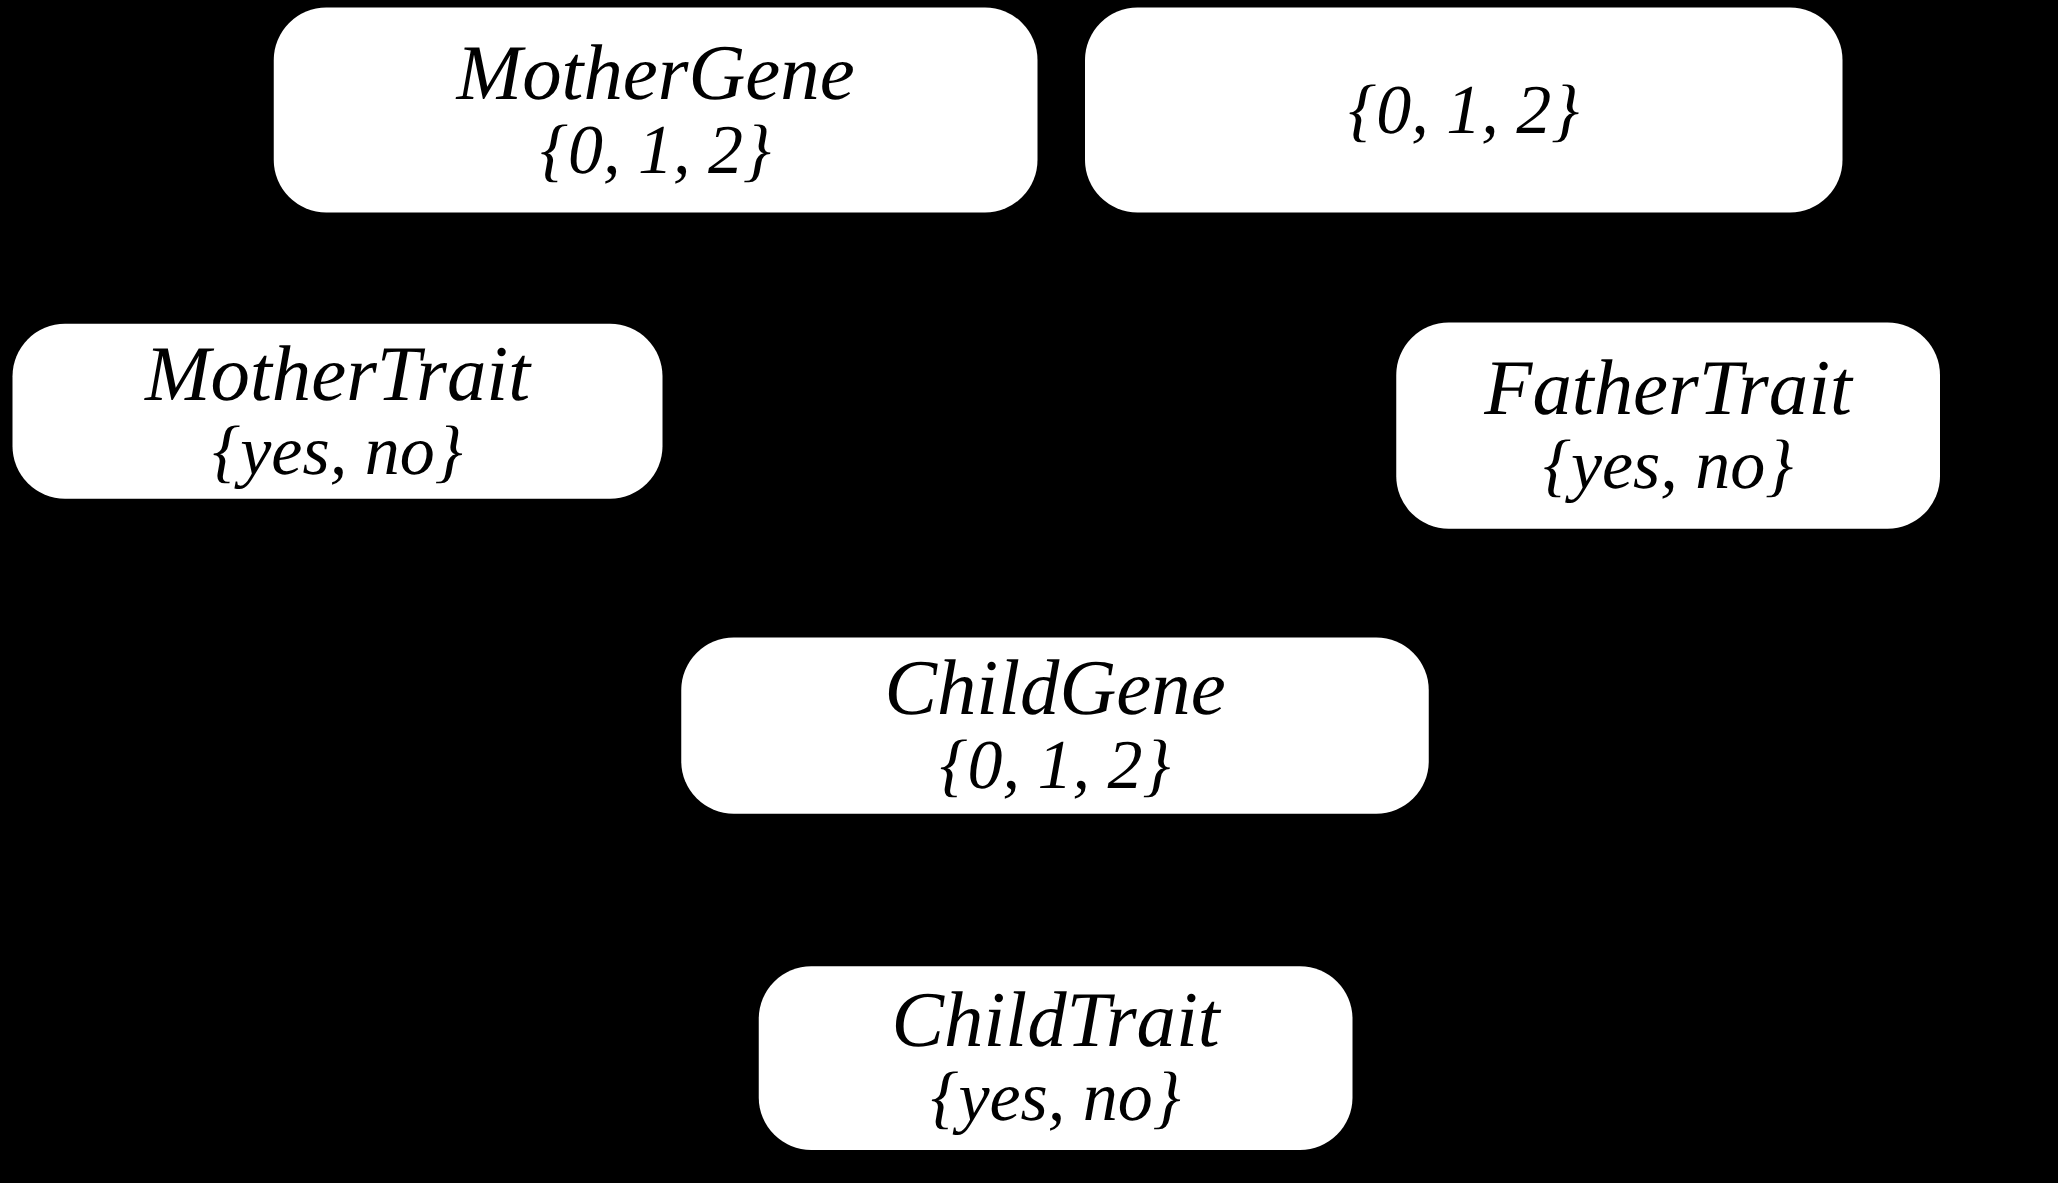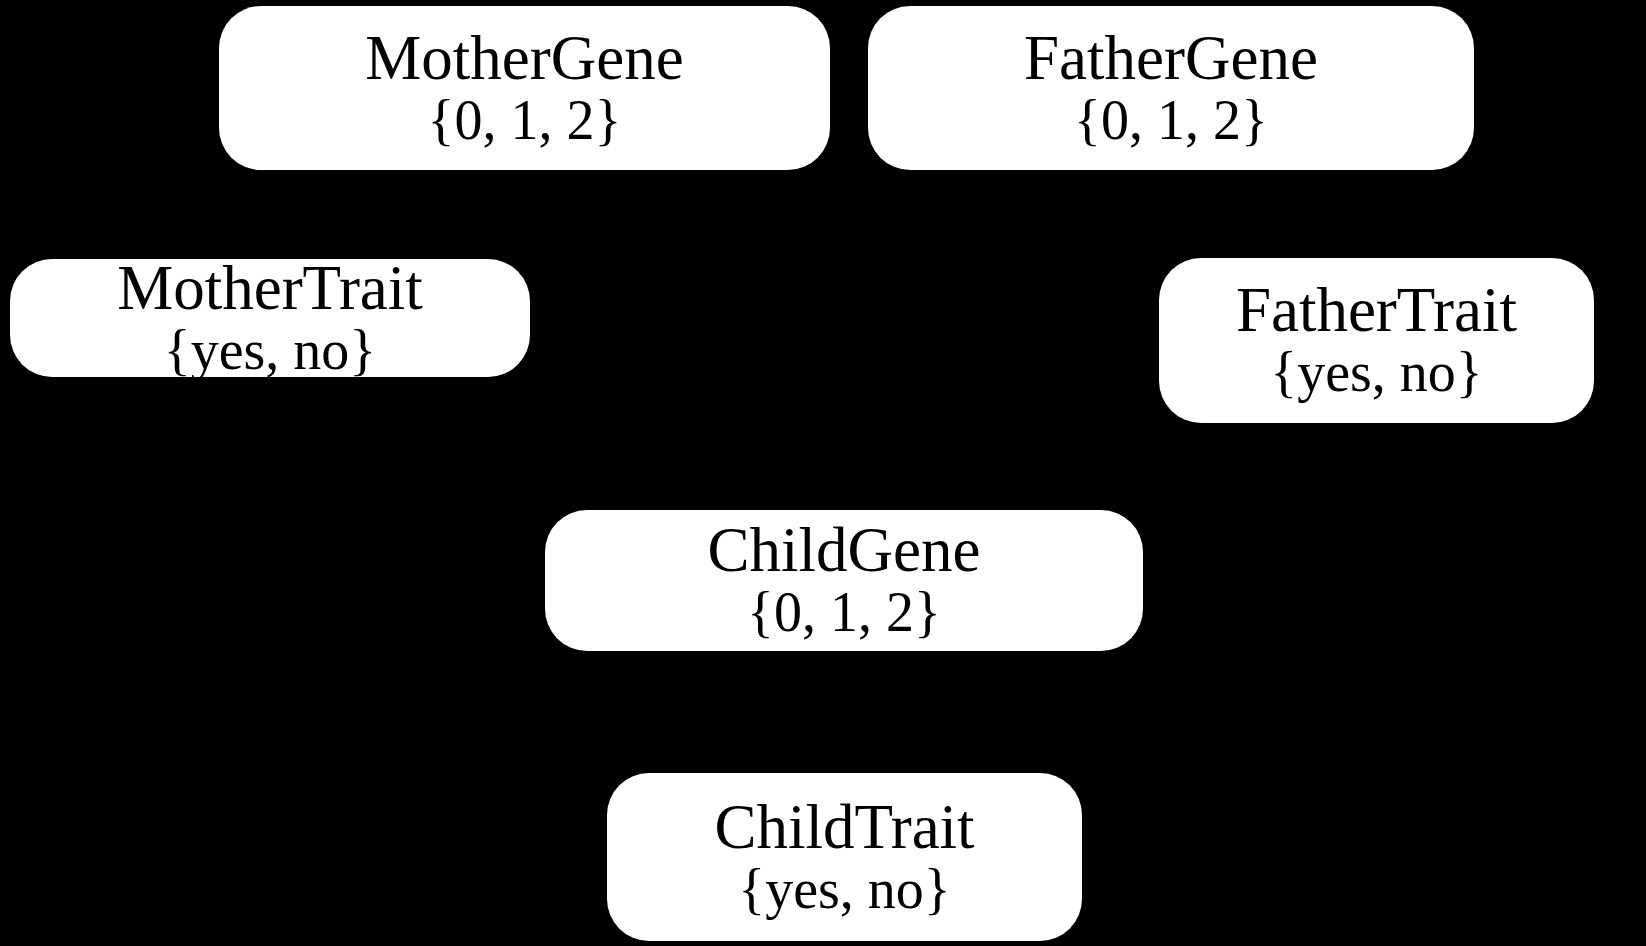--- a/index.html
+++ b/index.html
@@ -18,51 +18,51 @@
   .node {
     position: absolute;
     background: #ffffff;
     color: #000000;
     border-radius: 42px;
     display: flex;
     flex-direction: column;
     justify-content: center;
     align-items: center;
     text-align: center;
+    font-style: italic;
   }
   .node .node-label {
     font-size: 63px;
     line-height: 1.02;
     white-space: nowrap;
   }
   .node .node-values {
     font-size: 56px;
     line-height: 1.08;
     white-space: nowrap;
   }
   
   .pos-mother-gene  { left: 219px;  top: 6px;   width: 611px; height: 164px; }
   .pos-father-gene  { left: 868px;  top: 6px;   width: 606px; height: 164px; }
-  .pos-mother-trait { left: 10px;   top: 259px; width: 520px; height: 118px; }
-  .pos-father-trait { left: 1159px; top: 258px; width: 435px; height: 165px; }
+  .pos-mother-trait { left: 10px;   top: 259px; width: 520px; height: 140px; }
+  .pos-father-trait { left: 1117px; top: 258px; width: 435px; height: 165px; }
   .pos-child-gene   { left: 545px;  top: 510px; width: 598px; height: 141px; }
-  .pos-child-trait  { left: 607px;  top: 773px; width: 475px; height: 168px; text-align: center; }
+  .pos-child-trait  { left: 607px;  top: 773px; width: 475px; height: 147px; text-align: center; }
 </style>
 </head>
 <body>
 
 <div class="canvas">
 
   <div class="node pos-mother-gene">
     <span class="node-label">MotherGene</span>
     <span class="node-values">{0, 1, 2}</span>
   </div>
 
   <div class="node pos-father-gene">
-    <span class="node-label">FatherGene</span>
     <span class="node-values">{0, 1, 2}</span>
   </div>
 
   <div class="node pos-mother-trait">
     <span class="node-label">MotherTrait</span>
     <span class="node-values">{yes, no}</span>
   </div>
 
   <div class="node pos-father-trait">
     <span class="node-label">FatherTrait</span>

